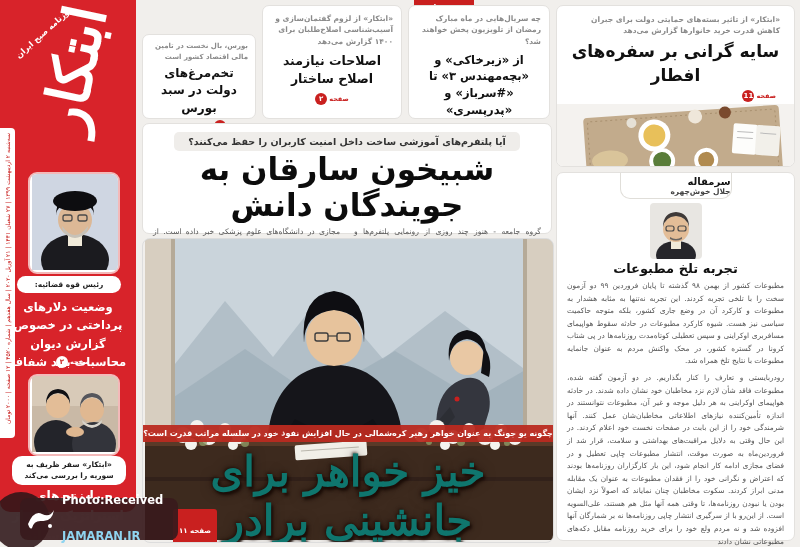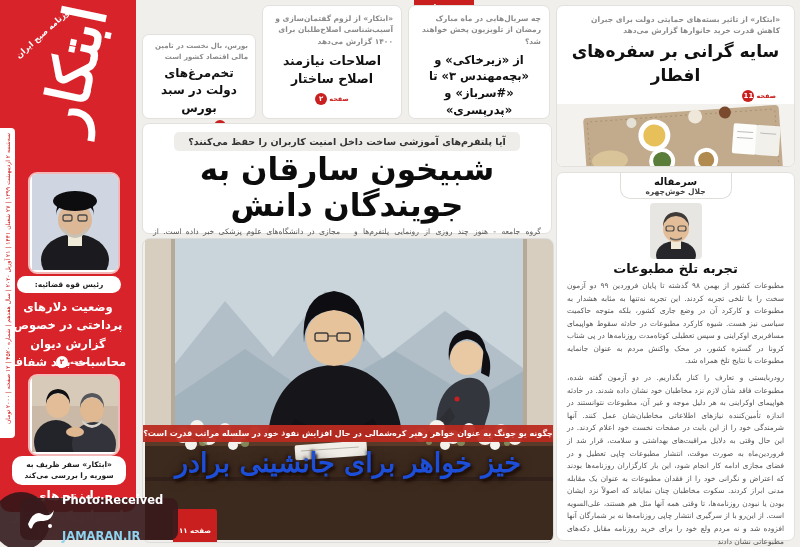--- a/index.html
+++ b/index.html
@@ -68,32 +68,32 @@
   .more{color:#c9201f;font-weight:bold;font-size:7.5px;display:inline-flex;align-items:center;gap:3px;}
   .more .n{width:10px;height:10px;border-radius:50%;background:#c9201f;color:#fff;font-size:6.5px;
     display:inline-flex;align-items:center;justify-content:center;}
   
   .photo-card{overflow:hidden;border-radius:8px;border:1px solid #ddd;}
   .caption-strip{
     left:0;right:0;top:186px;height:17px;background:rgba(186,42,32,0.95);
     color:#fff;font-size:8px;font-weight:bold;display:flex;align-items:center;justify-content:center;
   }
   .photo-head{
-    left:0;right:0;top:208px;text-align:center;color:#1d4ed8;font-size:27px;font-weight:900;
+    left:0;right:0;top:208px;text-align:center;color:#0f766e;font-size:42px;font-weight:900;
     font-family:"DejaVu Serif", serif;letter-spacing:-1px;
     text-shadow:2px 3px 3px rgba(25,12,6,.95), -1px -1px 3px rgba(25,12,6,.7), 0 0 12px rgba(25,12,6,.5);
   }
   .photo-badge{
     left:30px;top:270px;background:#c9201f;color:#fff;font-size:7px;font-weight:bold;
     padding:18px 6px;border-radius:3px;
   }
   
   .edit-tab{
     background:#fff;border:1px solid #e0ded9;border-radius:0 0 10px 10px;
-    text-align:center;font-weight:900;color:#111;
+    font-weight:900;color:#111;
   }
   .edit-title{font-size:13px;font-weight:900;color:#111;text-align:center;}
   .edit-body{font-size:7.4px;color:#555;line-height:1.7;text-align:justify;}
   
   .wm-circle{
     left:-8px;top:492px;width:58px;height:58px;border-radius:50%;
     background:rgba(46,22,24,0.88);z-index:6;
   }
   .wm-bar{
     left:20px;top:498px;width:158px;height:42px;border-radius:8px;

